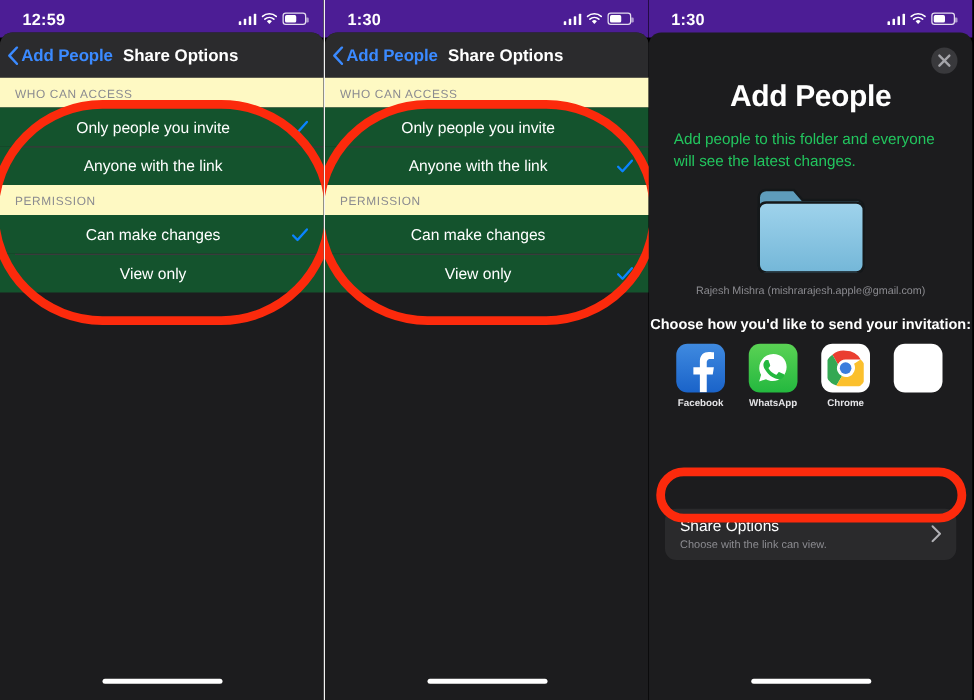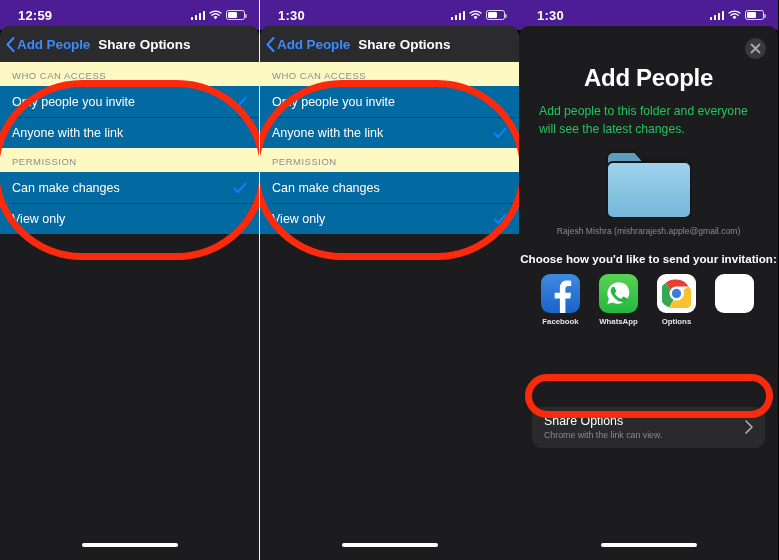--- a/index.html
+++ b/index.html
@@ -89,25 +89,26 @@
   .list { background: #1c1c1e; }
   .section-header {
     background: #fef9c3;
     color: #8b8b90;
     font-size: 9.5px;
     letter-spacing: .5px;
     padding: 8px 12px 5px 12px;
     text-transform: uppercase;
   }
   .row {
-    background: #0369a1;
+    background: #14532d;
     height: 31px;
     display: flex; align-items: center;
     padding: 0 12px;
     position: relative;
+    text-align: center;
   }
   .row + .row::before {
     content:""; position:absolute; left:12px; right:0; top:0;
     height:1px; background:#3a3a3c;
   }
   .row .label { color: #fff; font-size: 12.5px; flex: 1; }
   .check {
     width: 14px; height: 14px; flex: 0 0 auto;
   }
   .check svg { display: block; }
@@ -428,35 +429,35 @@
           <div class="app-icon" style="background:#fff">
             <svg width="29" height="29" viewBox="0 0 100 100">
               <circle cx="50" cy="50" r="48" fill="#fff"></circle>
               <path d="M50 2a48 48 0 0 1 41.6 24H50a24 24 0 0 0-21.3 13L13.6 13A48 48 0 0 1 50 2Z" fill="#ea3e30"></path>
               <path d="M13.6 13l15.1 26A24 24 0 0 0 40 71.9L24.6 98A48 48 0 0 1 13.6 13Z" fill="#34a853"></path>
               <path d="M91.6 26A48 48 0 0 1 24.6 98l15.4-26a24 24 0 0 0 33.6-13 24 24 0 0 0-.3-21z" fill="#fbc02d"></path>
               <circle cx="50" cy="50" r="21" fill="#fff"></circle>
               <circle cx="50" cy="50" r="16" fill="#3b7ddd"></circle>
             </svg>
           </div>
-          <div class="app-label">Options</div>
+          <div class="app-label">Chrome</div>
         </div>
 
         <div class="app">
           <div class="app-icon" style="background:#fff">
             
           </div>
           <div class="app-label"></div>
         </div>
       </div>
 
       <div class="share-card">
         <div class="txt">
           <div class="share-title">Share Options</div>
-          <div class="share-sub">Chrome with the link can view.</div>
+          <div class="share-sub">Choose with the link can view.</div>
         </div>
         <svg class="chev-right" viewBox="0 0 8 14">
             <path d="M1 1l6 6-6 6" stroke="#b0b0b5" stroke-width="1.6" fill="none" stroke-linecap="round" stroke-linejoin="round"></path>
           </svg>
       </div>
     </div>
 
     <div class="annot annot-share"></div>
     <div class="home-indicator"></div>
   </div>

